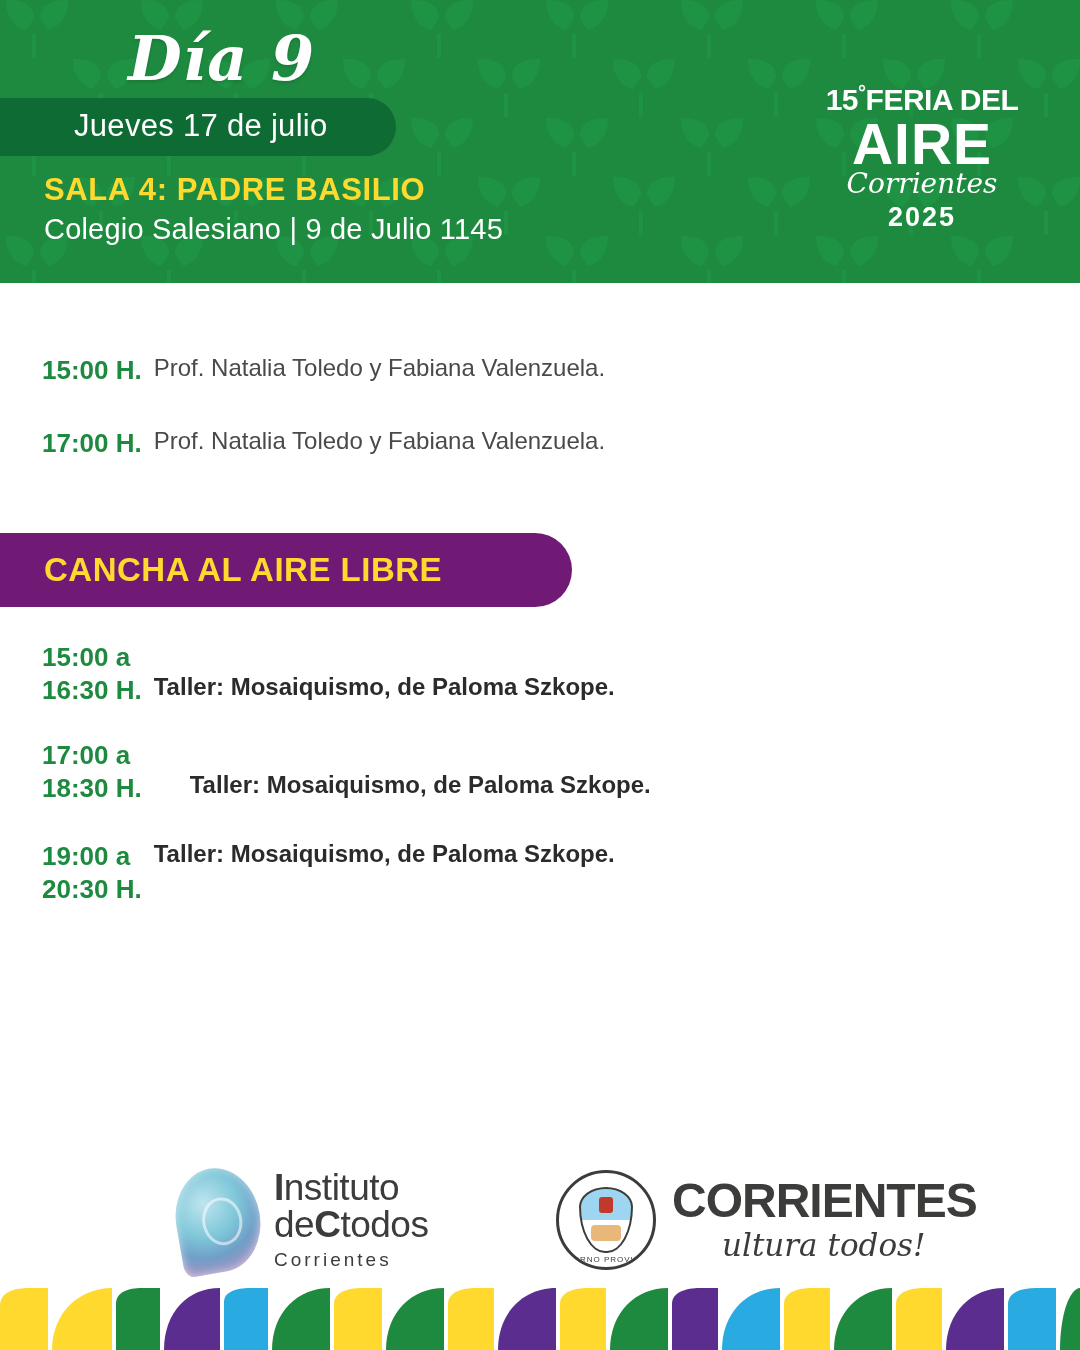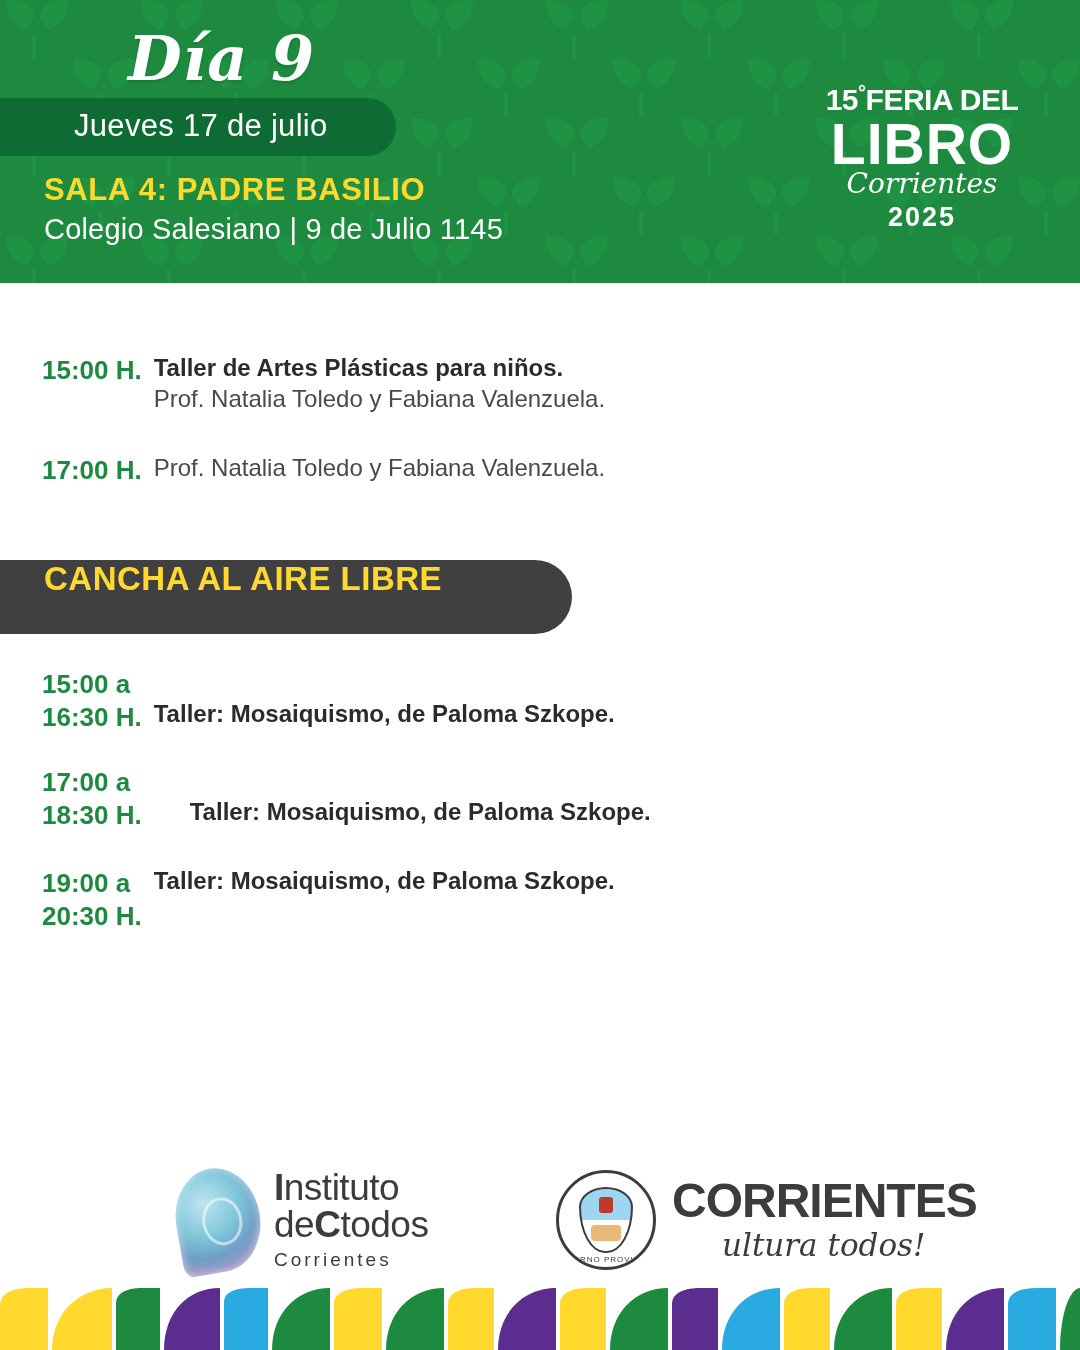--- a/index.html
+++ b/index.html
@@ -148,24 +148,25 @@
     font-size: 24px;
     color: #4a4a4a;
     line-height: 1.3;
     margin-left: 0;
   }
 
   .section-pill {
     margin-top: 0;
     width: 572px;
     height: 74px;
-    background: #404040;
+    background: #701a75;
     border-top-right-radius: 37px;
     border-bottom-right-radius: 37px;
     display: flex;
+    align-items: center;
   }
   .section-pill span {
     color: #ffd92e;
     font-size: 33px;
     font-weight: bold;
     letter-spacing: 0.5px;
     margin-left: 44px;
   }
 
   
@@ -319,32 +320,31 @@
   <div class="day-title">Día 9</div>
   <div class="day-sub">Jueves 17 de julio</div>
 
   <div class="room-title">SALA 4: PADRE BASILIO</div>
   <div class="room-sub">Colegio Salesiano | 9 de Julio 1145</div>
 
   <div class="fair-logo">
     <div class="fl-row1">
       <span>15</span><span class="deg">°</span><span>FERIA DEL</span>
     </div>
-    <div class="fl-row2">LIBRO</div>
+    <div class="fl-row2">AIRE</div>
     <div class="fl-row3">Corrientes</div>
     <div class="fl-row4">2025</div>
   </div>
 </div>
 
 <div class="schedule">
 
   <div class="entry" style="margin-top:69px;">
     <div class="time">15:00 H.</div>
     <div class="desc">
-      <div class="desc-title">Taller de Artes Plásticas para niños.</div>
       <div class="desc-sub" style="margin-left:0;">Prof. Natalia Toledo y Fabiana Valenzuela.</div>
     </div>
   </div>
 
   <div class="entry" style="margin-top:38px;">
     <div class="time">17:00 H.</div>
     <div class="desc">
       <div class="desc-sub">Prof. Natalia Toledo y Fabiana Valenzuela.</div>
     </div>
   </div>

